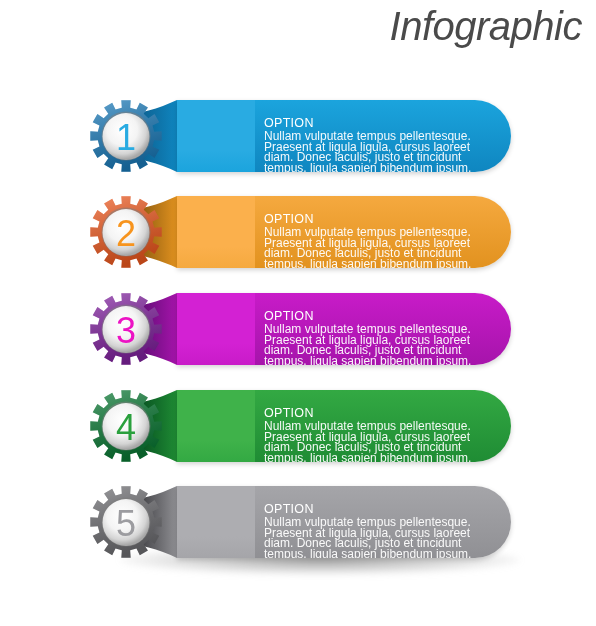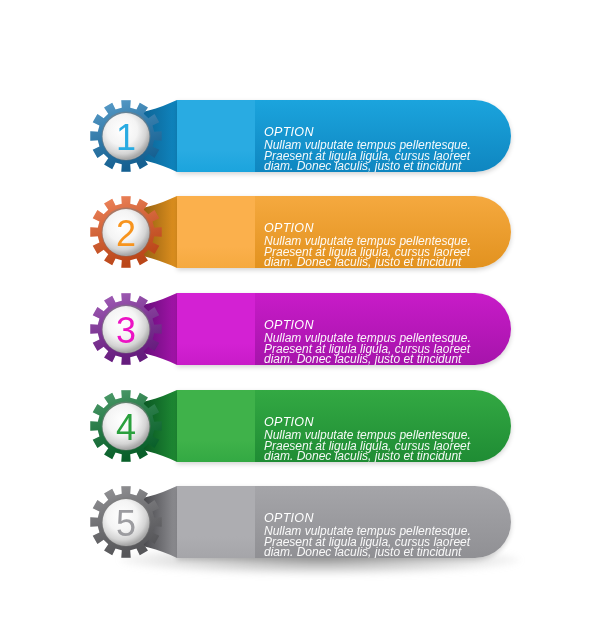--- a/index.html
+++ b/index.html
@@ -92,23 +92,22 @@
   }
   .bar-left {
     width: 78px;
     flex: 0 0 78px;
     height: 100%;
   }
   .bar-right {
     flex: 1 1 auto;
     height: 100%;
     position: relative;
-    padding: 26px 26px 0 9px;
+    padding: 17px 26px 0 9px;
     box-sizing: border-box;
-    font-style: italic;
   }
 
   .opt-label {
     color: #ffffff;
     font-size: 12.5px;
     font-weight: 400;
     letter-spacing: 0.3px;
     line-height: 13px;
     margin: 0 0 1px 0;
   }
@@ -136,20 +135,21 @@
     font-weight: 400;
     text-anchor: middle;
     dominant-baseline: central;
   }
 </style>
 </head>
 <body>
 
 <div id="page">
 
+  <div class="title">Infographic</div>
 
   <div class="stack-shadow"></div>
 
   <div class="rows" id="rows-container">
       <div class="row" style="top: 88px;">
     <div class="ribbon">
 
   <svg viewBox="0 0 72 72" xmlns="http://www.w3.org/2000/svg">
     <defs>
       <linearGradient id="rb0" x1="0" y1="0" x2="1" y2="0">

